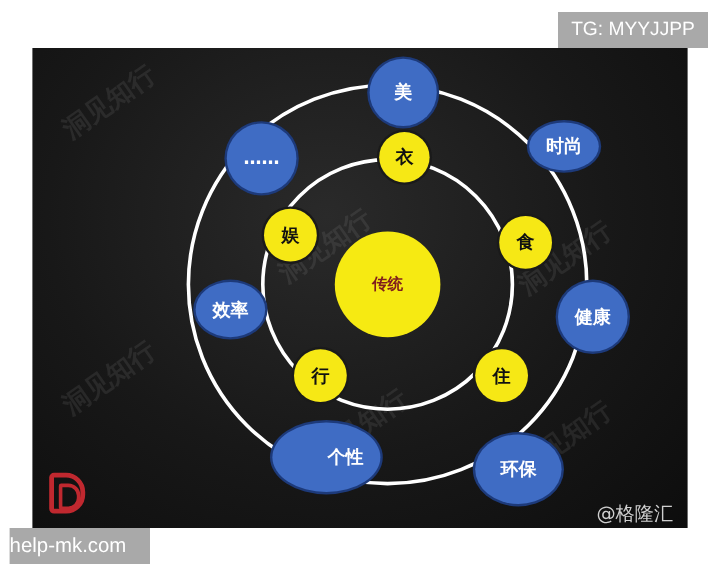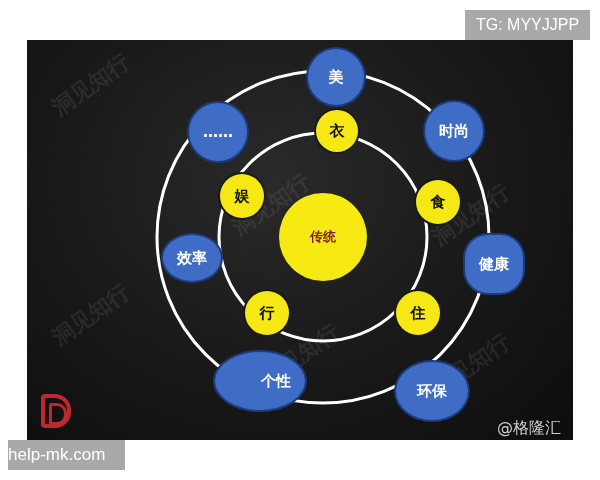--- a/index.html
+++ b/index.html
@@ -55,30 +55,30 @@
   <div class="node yellow" style="left:218px;top:251px;width:44px;height:44px;">
     <span>行</span>
   </div>
   <div class="node yellow" style="left:193px;top:134px;width:44px;height:44px;">
     <span>娱</span>
   </div>
 
   <div class="node blue" style="left:281px;top:9px;width:56px;height:56px;">
     <span>美</span>
   </div>
-  <div class="node blue" style="left:398px;top:62px;width:58px;height:58px;">
+  <div class="node blue" style="left:414px;top:62px;width:58px;height:40px;">
     <span>时尚</span>
   </div>
-  <div class="node blue" style="left:438px;top:195px;width:58px;height:58px;border-radius:23px;">
+  <div class="node blue" style="left:438px;top:195px;width:58px;height:58px;">
     <span>健康</span>
   </div>
   <div class="node blue" style="left:369px;top:322px;width:72px;height:58px;">
     <span>环保</span>
   </div>
-  <div class="node blue" style="left:188px;top:312px;width:58px;height:58px;padding-left:32px;">
+  <div class="node blue" style="left:200px;top:312px;width:58px;height:58px;padding-left:32px;">
     <span>个性</span>
   </div>
   <div class="node blue" style="left:136px;top:195px;width:58px;height:46px;">
     <span>效率</span>
   </div>
   <div class="node blue" style="left:162px;top:63px;width:58px;height:58px;">
     <span>……</span>
   </div>
 
   <div class="logo">

